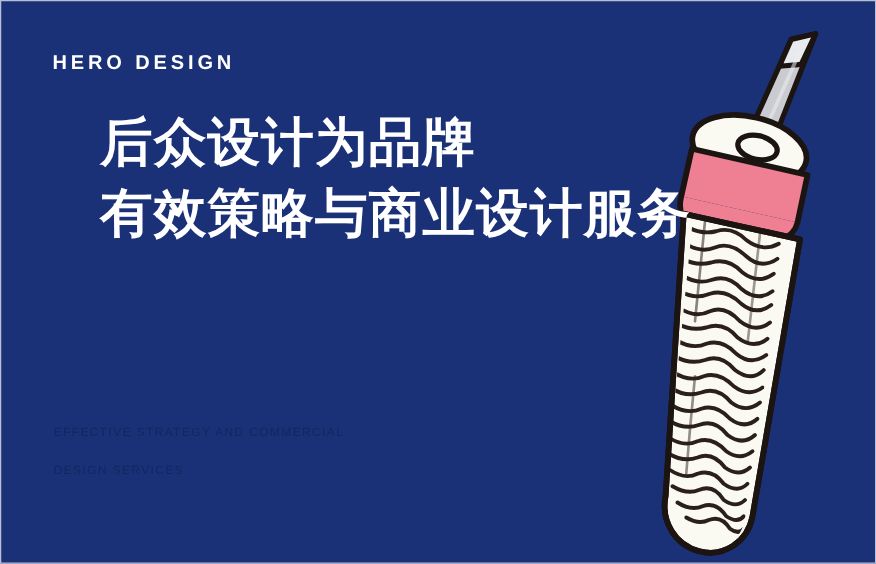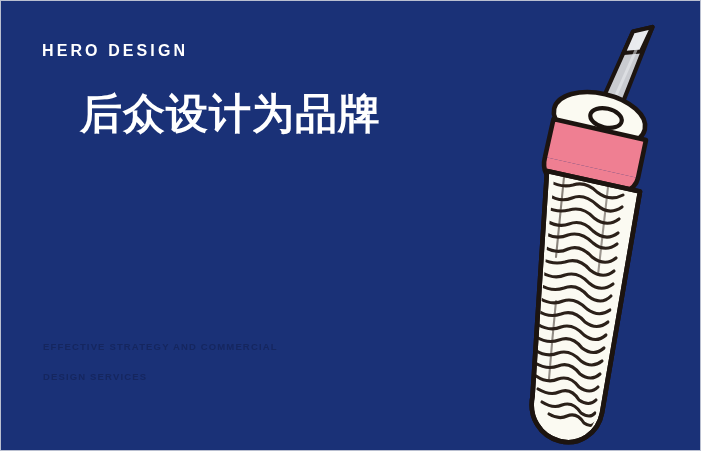--- a/index.html
+++ b/index.html
@@ -53,21 +53,21 @@
   
   #subcaption {
     position: absolute;
     left: 42px;
     top: 331px;
     z-index: 6;
   }
   .sub-line {
     color: #15265f;
     font-size: 9.5px;
-    font-weight: 700;
+    font-weight: 400;
     letter-spacing: 1.15px;
     line-height: 30px;
     white-space: nowrap;
   }
 
   
   #illustration {
     position: absolute;
     left: 455px;
     top: 0;
@@ -79,20 +79,21 @@
 </style>
 </head>
 <body>
 
 <div id="poster">
 
   <div id="brand">HERO DESIGN</div>
 
   <div id="headline">
     <div class="hl-line">后众设计为品牌</div>
+    <div class="hl-line">有效策略与商业设计服务</div>
   </div>
 
   <div id="subcaption">
     <div class="sub-line">EFFECTIVE STRATEGY AND COMMERCIAL</div>
     <div class="sub-line">DESIGN SERVICES</div>
   </div>
 
   <div id="illustration">
     <svg width="246" height="451" viewBox="0 0 246 451" xmlns="http://www.w3.org/2000/svg">
       <defs>

